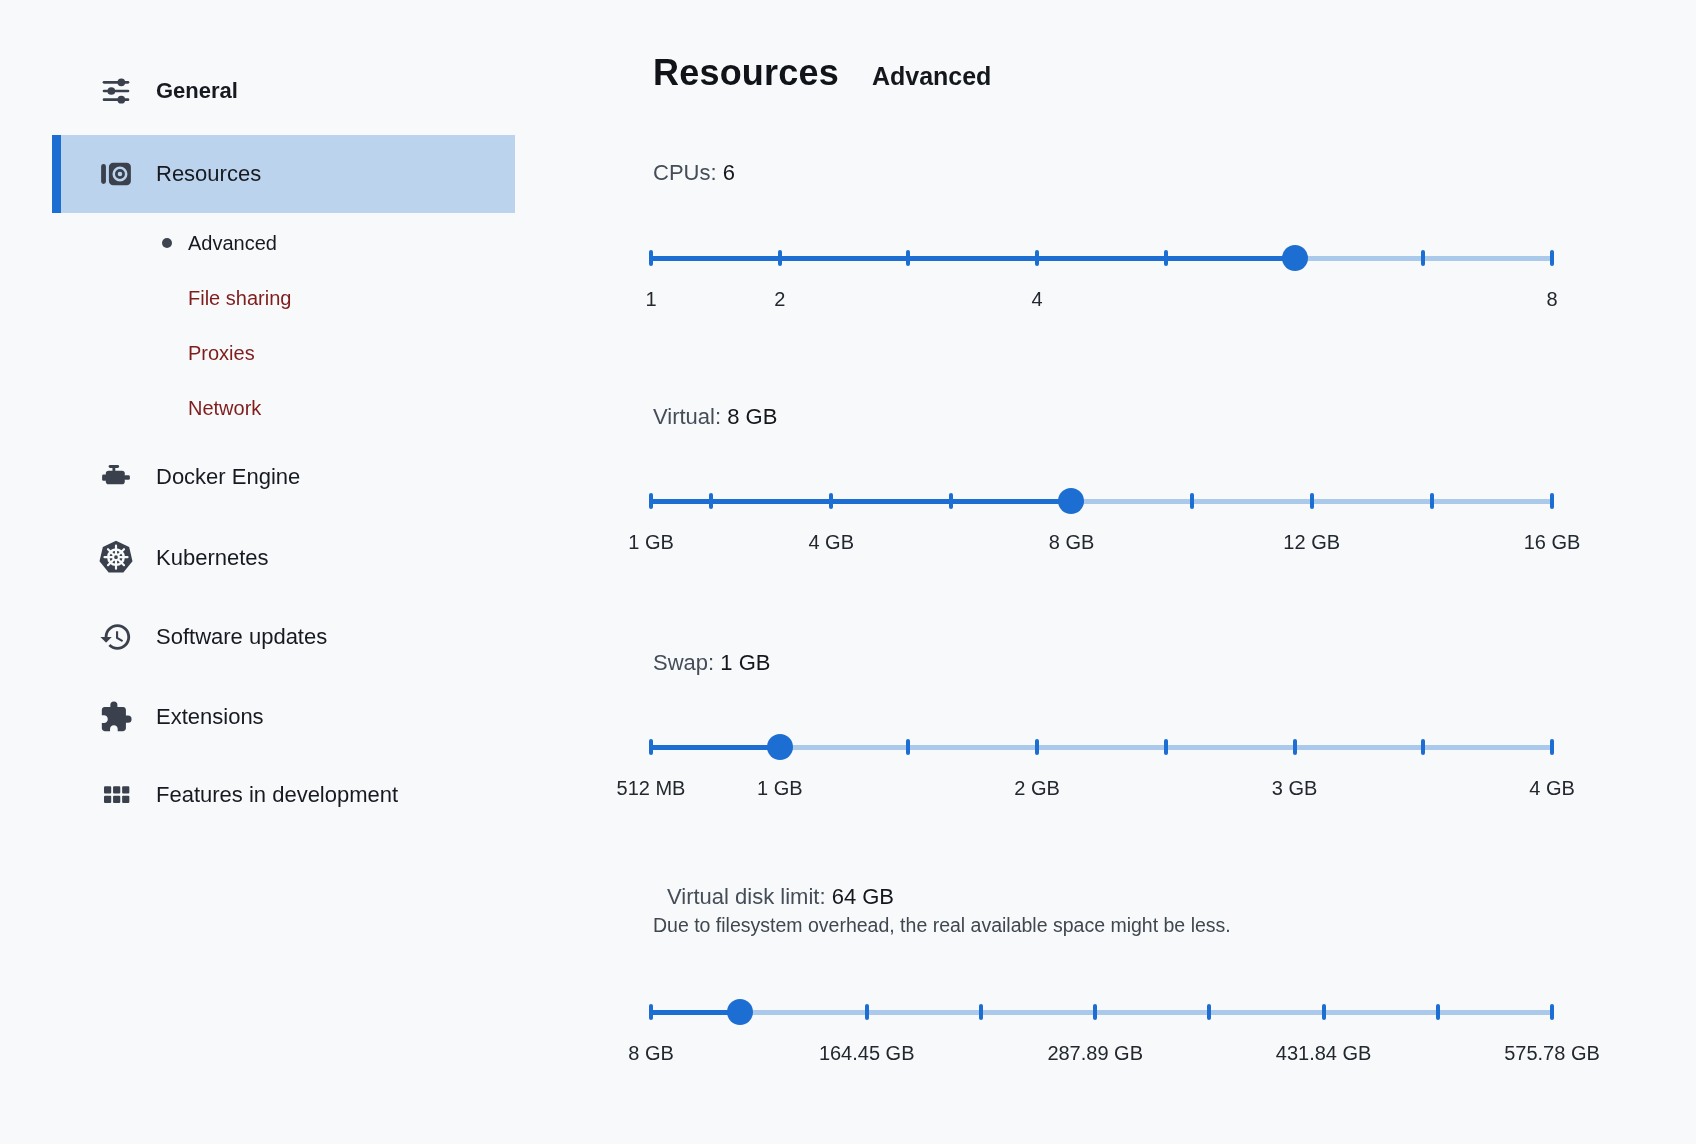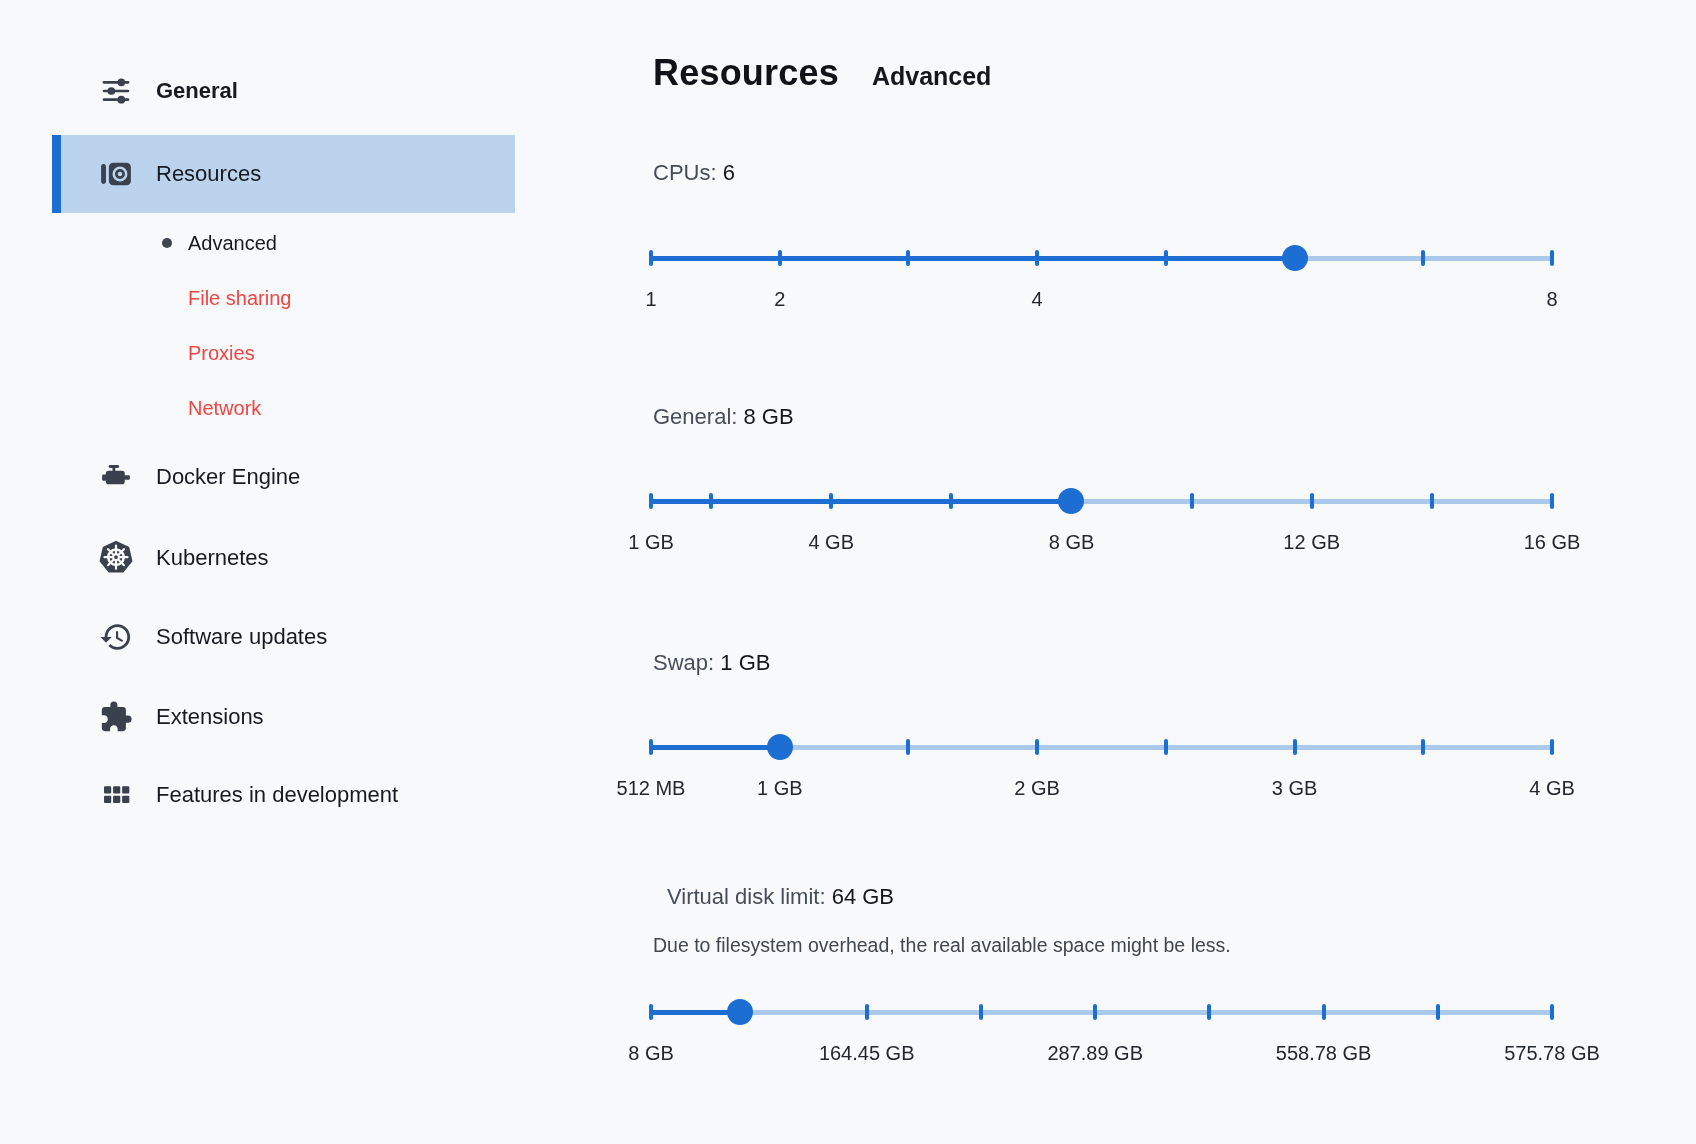--- a/index.html
+++ b/index.html
@@ -10,21 +10,21 @@
     color:#171b21;
   }
   
   .nav-row{position:absolute;left:52px;width:463px;display:flex;align-items:center;cursor:pointer;}
   .nav-row .ic{position:absolute;left:44px;width:40px;height:44px;display:flex;align-items:center;justify-content:center;}
   .nav-row .lbl{position:absolute;left:104px;font-size:22px;color:#171b21;white-space:nowrap;}
   .nav-row.selected{background:#bcd3ee;}
   .nav-row.selected .accent{position:absolute;left:0;top:0;bottom:0;width:9px;background:#1c6ed2;}
   .sub-row{position:absolute;left:52px;width:463px;height:42px;display:flex;align-items:center;cursor:pointer;}
   .sub-row .dot{position:absolute;left:110px;width:10px;height:10px;border-radius:50%;background:#3d4550;}
-  .sub-row .lbl{position:absolute;left:136px;font-size:20px;color:#ef4444;white-space:nowrap;}
+  .sub-row .lbl{position:absolute;left:136px;font-size:20px;color:#7f1d1d;white-space:nowrap;}
   .sub-row.active .lbl{color:#171b21;}
   
   .hdr{position:absolute;left:653px;top:52px;display:flex;align-items:baseline;gap:33px;}
   .hdr .title{font-size:36px;font-weight:bold;color:#101418;letter-spacing:.2px;}
   .hdr .tab{font-size:25px;font-weight:bold;color:#14181d;}
   .sec-label{position:absolute;left:653px;font-size:22px;color:#454d59;white-space:nowrap;}
   .sec-label b{font-weight:normal;color:#14181d;}
   .sec-note{position:absolute;left:653px;font-size:19.5px;color:#40474f;white-space:nowrap;}
   
   .slider{position:absolute;left:651px;width:901px;height:0;}
@@ -167,21 +167,21 @@
     <div class="mark-label" style="left: 42.86%;">4</div>
     <div class="tick" style="left: 57.14%;"></div>
     <div class="tick" style="left: 71.43%;"></div>
     <div class="tick" style="left: 85.71%;"></div>
     <div class="tick" style="left: 100%;"></div>
     <div class="mark-label" style="left: 100%;">8</div>
     <div class="thumb" style="left: 71.43%;"></div>
   </div>
 
 <div class="sec-label" style="top:404px;">
-  <span>General:</span>&nbsp;<b>8 GB</b>
+  <span>Virtual:</span>&nbsp;<b>8 GB</b>
 </div>
 <div class="slider" style="top:501px;">
     <div class="rail"></div>
     <div class="fill" style="width: 46.67%;"></div>
     <div class="tick" style="left: 0%;"></div>
     <div class="mark-label" style="left: 0%;">1 GB</div>
     <div class="tick" style="left: 6.67%;"></div>
     <div class="tick" style="left: 20%;"></div>
     <div class="mark-label" style="left: 20%;">4 GB</div>
     <div class="tick" style="left: 33.33%;"></div>
@@ -214,31 +214,31 @@
     <div class="mark-label" style="left: 71.43%;">3 GB</div>
     <div class="tick" style="left: 85.71%;"></div>
     <div class="tick" style="left: 100%;"></div>
     <div class="mark-label" style="left: 100%;">4 GB</div>
     <div class="thumb" style="left: 14.29%;"></div>
   </div>
 
 <div class="sec-label" style="top:884px;margin-left:14px;">
   <span>Virtual disk limit:</span>&nbsp;<b>64 GB</b>
 </div>
-<div class="sec-note" style="top:934px;">Due to filesystem overhead, the real available space might be less.</div>
+<div class="sec-note" style="top:914px;">Due to filesystem overhead, the real available space might be less.</div>
 <div class="slider" style="top:1012px;">
     <div class="rail"></div>
     <div class="fill" style="width: 9.86%;"></div>
     <div class="tick" style="left: 0%;"></div>
     <div class="mark-label" style="left: 0%;">8 GB</div>
     <div class="tick" style="left: 23.94%;"></div>
     <div class="mark-label" style="left: 23.94%;">164.45 GB</div>
     <div class="tick" style="left: 36.62%;"></div>
     <div class="tick" style="left: 49.3%;"></div>
     <div class="mark-label" style="left: 49.3%;">287.89 GB</div>
     <div class="tick" style="left: 61.97%;"></div>
     <div class="tick" style="left: 74.65%;"></div>
-    <div class="mark-label" style="left: 74.65%;">558.78 GB</div>
+    <div class="mark-label" style="left: 74.65%;">431.84 GB</div>
     <div class="tick" style="left: 87.32%;"></div>
     <div class="tick" style="left: 100%;"></div>
     <div class="mark-label" style="left: 100%;">575.78 GB</div>
     <div class="thumb" style="left: 9.86%;"></div>
   </div>
 
 </body></html>

